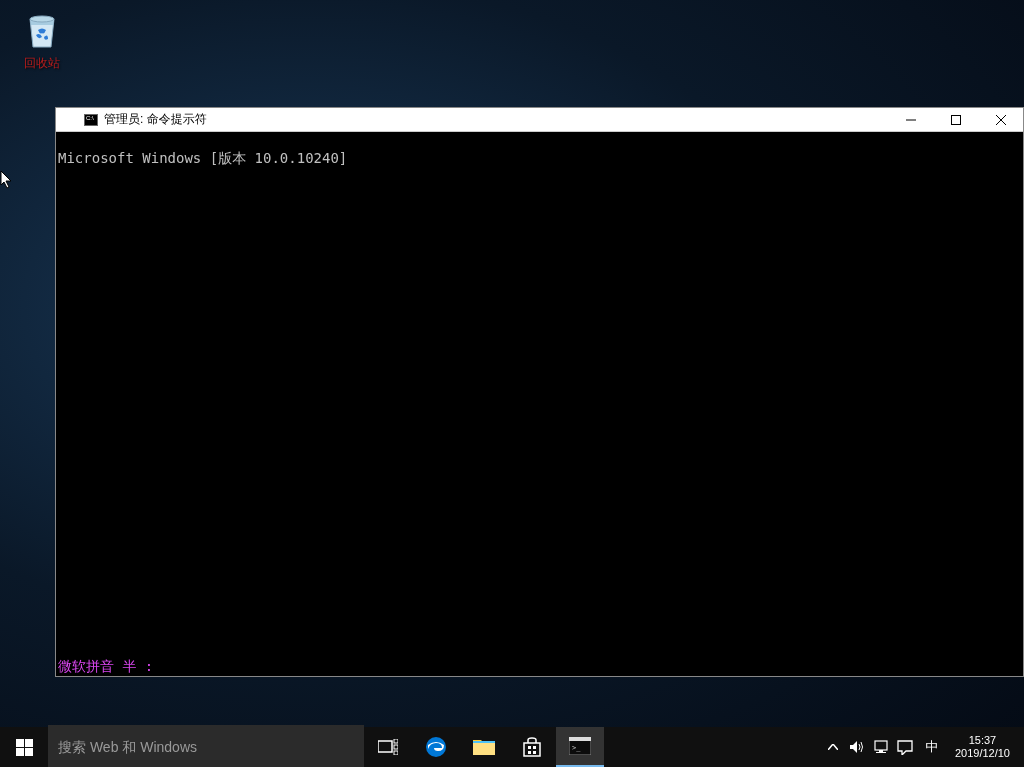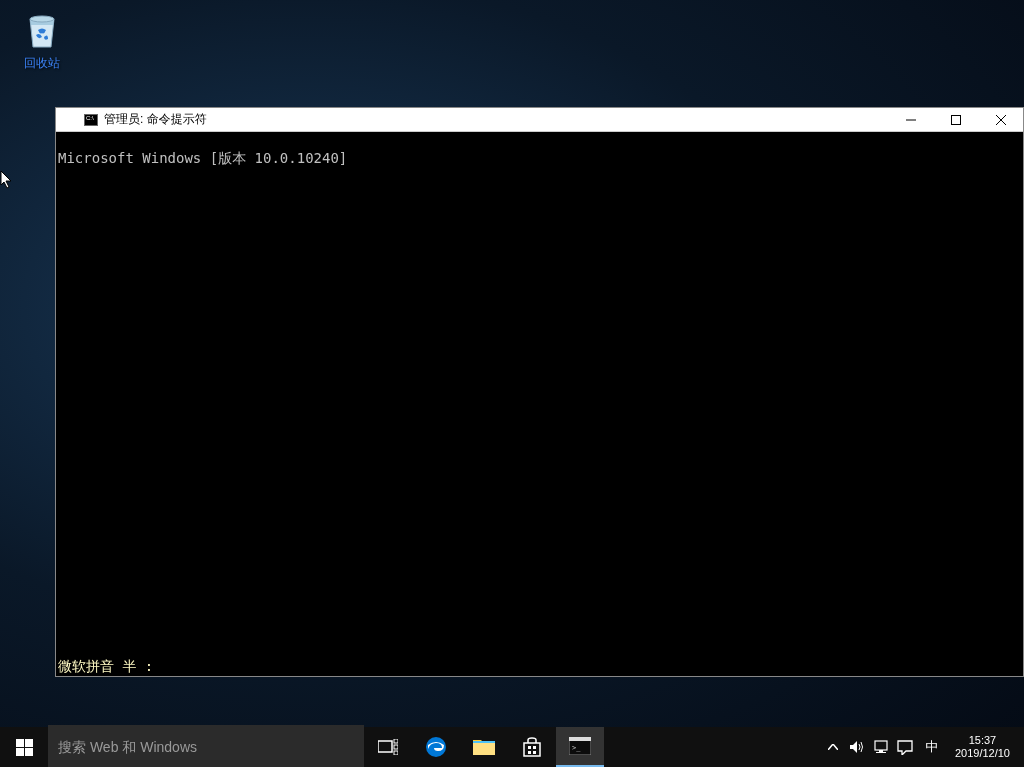--- a/index.html
+++ b/index.html
@@ -19,21 +19,21 @@
       text-align: center;
       cursor: pointer;
     }
     .desktop-icon .icon-img {
       width: 48px;
       height: 48px;
       margin: 0 auto;
       display: block;
     }
     .desktop-icon .label {
-      color: #3b82f6;
+      color: #b91c1c;
       font-size: 12px;
       margin-top: 2px;
       text-shadow: 1px 1px 2px rgba(0,0,0,0.8);
     }
     .cmd-window {
       position: absolute;
       top: 107px;
       left: 55px;
       width: 969px;
       height: 570px;
@@ -96,21 +96,21 @@
       font-size: 14px;
       line-height: 16px;
       color: #c0c0c0;
       position: relative;
     }
     .cmd-line { white-space: pre; }
     .ime-status {
       position: absolute;
       bottom: 2px;
       left: 2px;
-      color: #fef9c3;
+      color: #d946ef;
       font-size: 14px;
     }
     .taskbar {
       position: absolute;
       bottom: 0;
       left: 0;
       width: 100%;
       height: 40px;
       background: #101010;
       display: flex;

